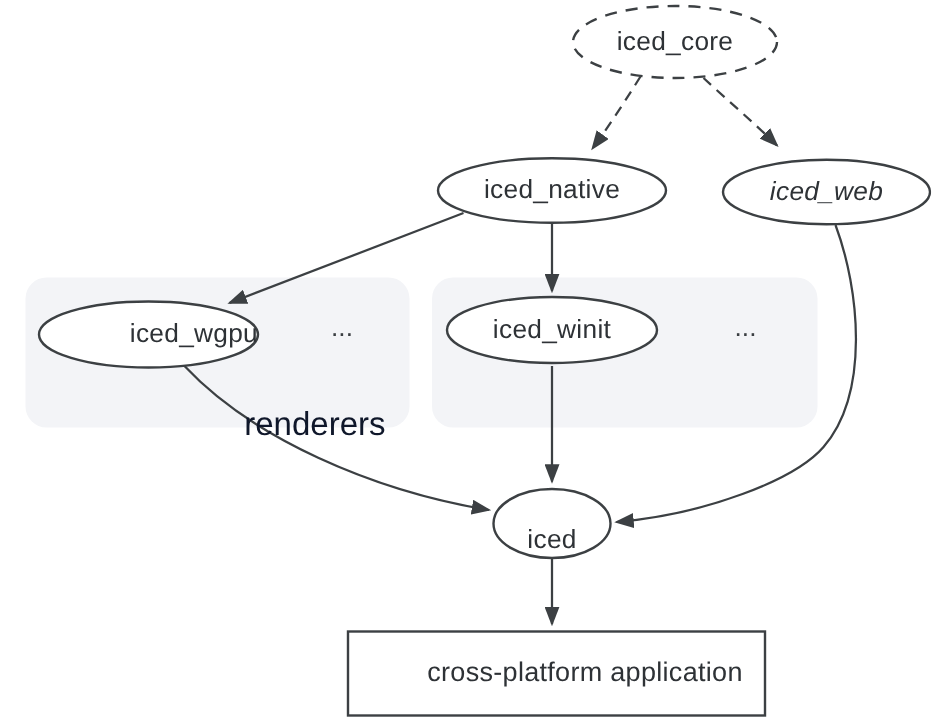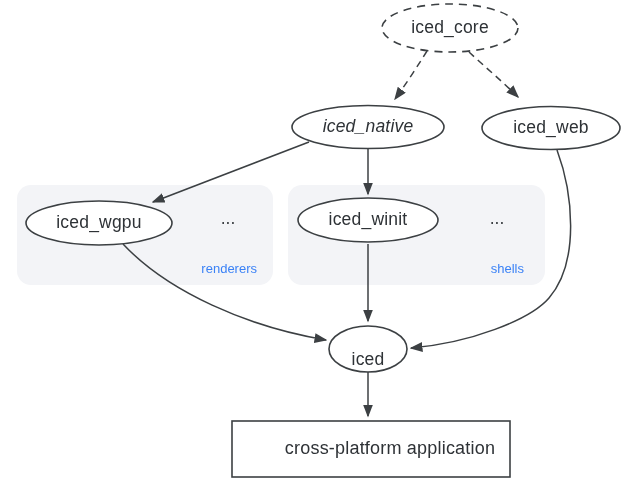--- a/index.html
+++ b/index.html
@@ -7,21 +7,21 @@
     position:relative;width:621px;height:483px;background:#ffffff;overflow:hidden;
     font-family:"Liberation Sans","DejaVu Sans",sans-serif;
   }
   #stage svg{position:absolute;left:0;top:0;}
   .lbl{
     position:absolute;text-align:center;color:#2e3236;font-size:17.5px;
     line-height:23px;white-space:nowrap;letter-spacing:.2px;
   }
   .dots{position:absolute;text-align:center;color:#3a3e42;font-size:17.5px;line-height:26px;}
   .grp-label{
-    position:absolute;text-align:right;color:#3b82f6;font-size:13px;line-height:21px;
+    position:absolute;text-align:right;color:#0f172a;font-size:22px;line-height:21px;margin-top:14px;
   }
   .app-label{font-size:18px;}
 </style>
 </head>
 <body>
 
 <div id="stage">
 
   <svg width="621" height="483" viewBox="0 0 621 483">
     <defs>
@@ -45,25 +45,24 @@
     <ellipse cx="450" cy="28" rx="68" ry="24" fill="#ffffff" stroke="#3c4043" stroke-width="1.6" stroke-dasharray="8,6"></ellipse>
     <ellipse cx="368" cy="127" rx="76" ry="21.5" fill="#ffffff" stroke="#3c4043" stroke-width="1.6"></ellipse>
     <ellipse cx="551" cy="128" rx="69" ry="21.5" fill="#ffffff" stroke="#3c4043" stroke-width="1.6"></ellipse>
     <ellipse cx="99" cy="223" rx="73" ry="22" fill="#ffffff" stroke="#3c4043" stroke-width="1.6"></ellipse>
     <ellipse cx="368" cy="220" rx="70" ry="22" fill="#ffffff" stroke="#3c4043" stroke-width="1.6"></ellipse>
     <ellipse cx="368" cy="349" rx="39" ry="23" fill="#ffffff" stroke="#3c4043" stroke-width="1.6"></ellipse>
     <rect x="232" y="421" width="278" height="56" fill="#ffffff" stroke="#3c4043" stroke-width="1.6"></rect>
   </svg>
 
   <div class="lbl" style="left:382px;top:16px;width:136px;">iced_core</div>
-  <div class="lbl" style="left:292px;top:115px;width:152px;font-style:italic;">iced_native</div>
-  <div class="lbl" style="left:482px;top:116px;width:138px;">iced_web</div>
-  <div class="lbl" style="left:26px;top:211px;width:146px;">iced_wgpu</div>
+  <div class="lbl" style="left:292px;top:115px;width:152px;">iced_native</div>
+  <div class="lbl" style="left:482px;top:116px;width:138px;font-style:italic;">iced_web</div>
+  <div class="lbl" style="left:26px;top:211px;width:146px;text-align:right;">iced_wgpu</div>
   <div class="lbl" style="left:298px;top:208px;width:140px;">iced_winit</div>
   <div class="lbl" style="left:329px;top:348px;width:78px;">iced</div>
   <div class="lbl app-label" style="left:232px;top:437px;width:316px;">cross-platform application</div>
 
   <div class="dots" style="left:203px;top:205px;width:50px;">...</div>
   <div class="dots" style="left:472px;top:205px;width:50px;">...</div>
   <div class="grp-label" style="left:117px;top:258px;width:140px;">renderers</div>
-  <div class="grp-label" style="left:384px;top:258px;width:140px;">shells</div>
 
 </div>
 
 </body></html>

